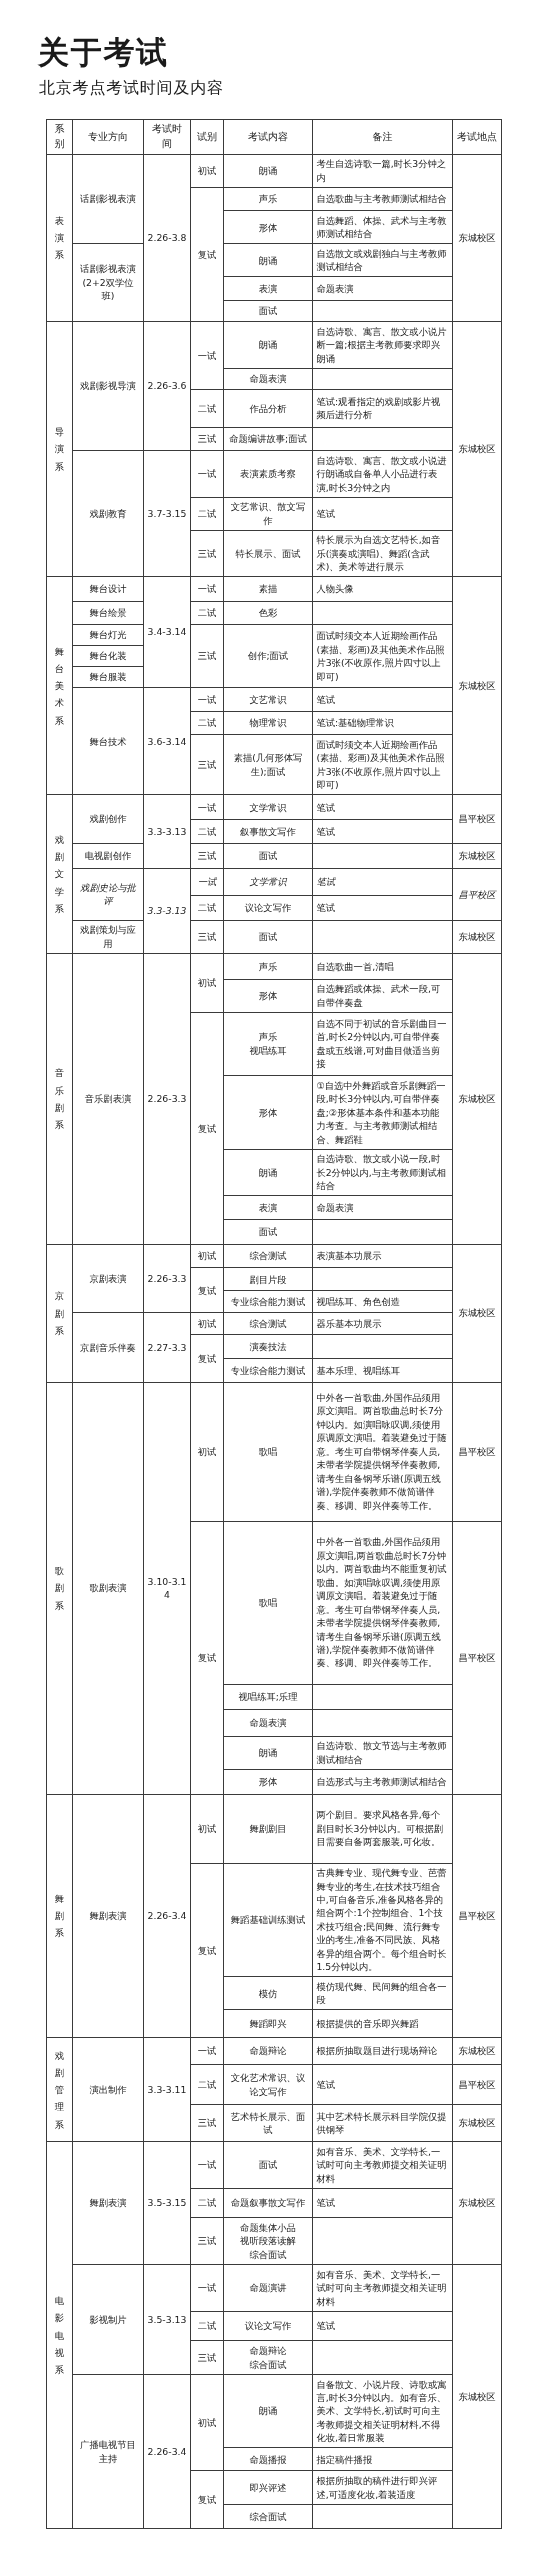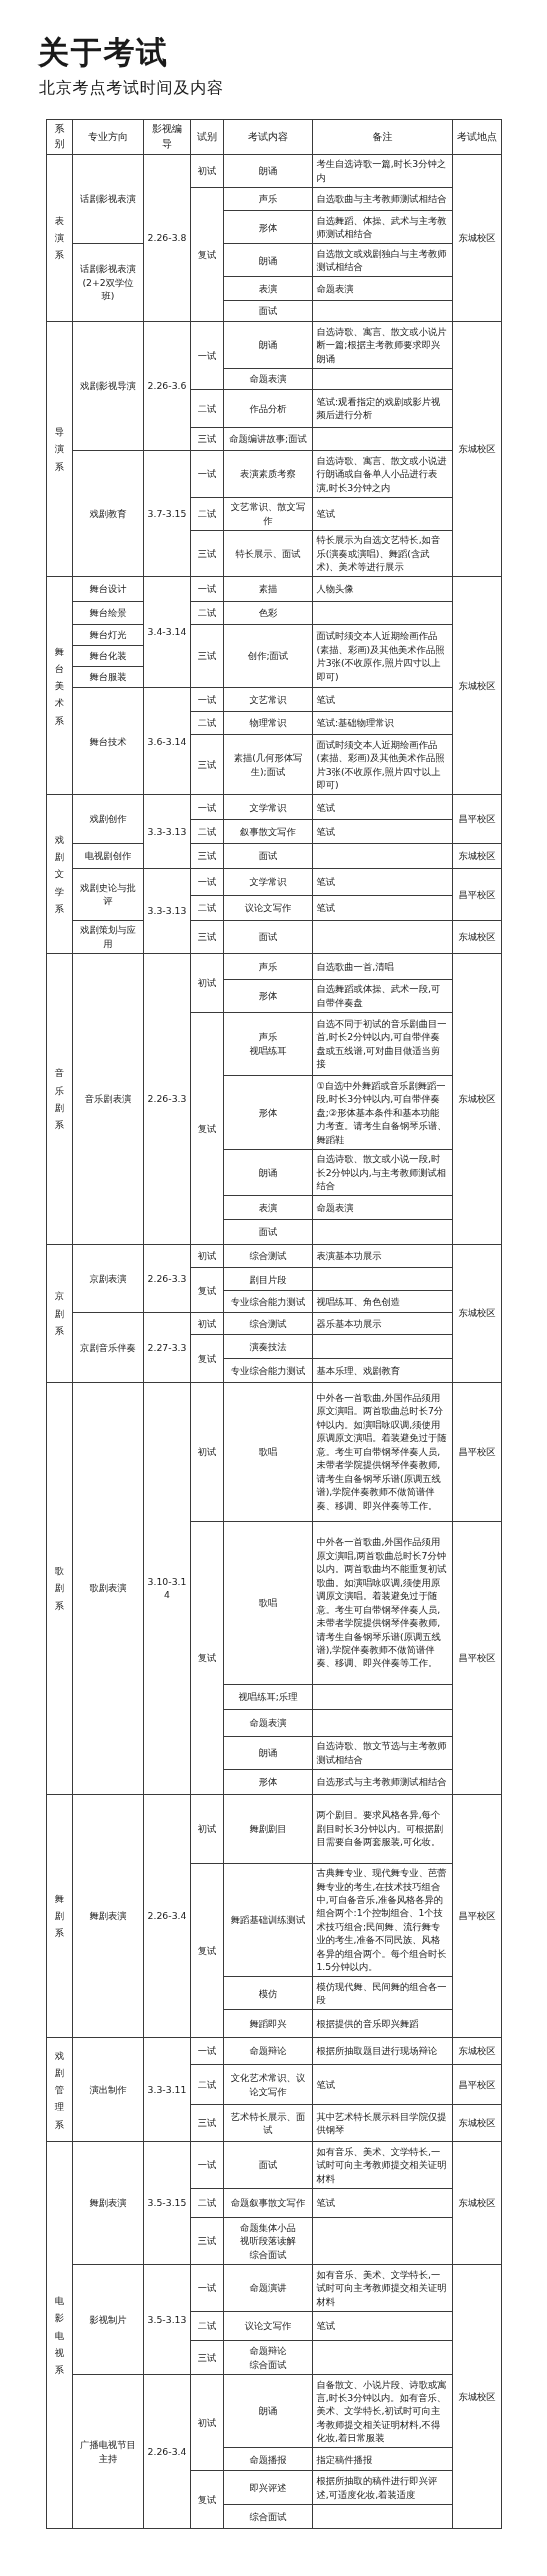--- a/index.html
+++ b/index.html
@@ -60,21 +60,21 @@
       <col style="width:47px">
       <col style="width:33px">
       <col style="width:89px">
       <col style="width:140px">
       <col style="width:49px">
     </colgroup>
     <thead>
       <tr>
           <th>系别</th>
           <th>专业方向</th>
-          <th>影视编导</th>
+          <th>考试时间</th>
           <th>试别</th>
           <th>考试内容</th>
           <th>备注</th>
           <th>考试地点</th>
         </tr>
     </thead>
     <tbody>
         <tr class="sec" style="height: 28px;">
           <td class="col-dept" rowspan="6"><span class="vtext">表演系</span></td>
           <td class="col-major" rowspan="3">话剧影视表演</td>
@@ -205,21 +205,21 @@
           <td class="col-subject">叙事散文写作</td>
           <td class="col-note">笔试</td>
         </tr>
         <tr style="height: 25px;">
           <td class="col-major">电视剧创作</td>
           <td class="col-round">三试</td>
           <td class="col-subject">面试</td>
           <td class="col-note"></td>
           <td class="col-loc">东城校区</td>
         </tr>
-        <tr style="height: 27px;">
+        <tr style="height: 27px; font-style: italic;">
           <td class="col-major" rowspan="2">戏剧史论与批评</td>
           <td class="col-date" rowspan="3">3.3-3.13</td>
           <td class="col-round">一试</td>
           <td class="col-subject">文学常识</td>
           <td class="col-note">笔试</td>
           <td class="col-loc" rowspan="2">昌平校区</td>
         </tr>
         <tr style="height: 25px;">
           <td class="col-round">二试</td>
           <td class="col-subject">议论文写作</td>
@@ -246,21 +246,21 @@
           <td class="col-note">自选舞蹈或体操、武术一段,可自带伴奏盘</td>
         </tr>
         <tr style="height: 63px;">
           <td class="col-round" rowspan="5">复试</td>
           <td class="col-subject">声乐
 视唱练耳</td>
           <td class="col-note">自选不同于初试的音乐剧曲目一首,时长2分钟以内,可自带伴奏盘或五线谱,可对曲目做适当剪接</td>
         </tr>
         <tr style="height: 74px;">
           <td class="col-subject">形体</td>
-          <td class="col-note">①自选中外舞蹈或音乐剧舞蹈一段,时长3分钟以内,可自带伴奏盘;②形体基本条件和基本功能力考查。请考生自备钢琴乐谱、舞蹈鞋</td>
+          <td class="col-note">①自选中外舞蹈或音乐剧舞蹈一段,时长3分钟以内,可自带伴奏盘;②形体基本条件和基本功能力考查。与主考教师测试相结合、舞蹈鞋</td>
         </tr>
         <tr style="height: 35px;">
           <td class="col-subject">朗诵</td>
           <td class="col-note">自选诗歌、散文或小说一段,时长2分钟以内,与主考教师测试相结合</td>
         </tr>
         <tr style="height: 23.6px;">
           <td class="col-subject">表演</td>
           <td class="col-note">命题表演</td>
         </tr>
         <tr style="height: 25px;">
@@ -292,21 +292,21 @@
           <td class="col-subject">综合测试</td>
           <td class="col-note">器乐基本功展示</td>
         </tr>
         <tr style="height: 23.6px;">
           <td class="col-round" rowspan="2">复试</td>
           <td class="col-subject">演奏技法</td>
           <td class="col-note"></td>
         </tr>
         <tr style="height: 23.6px;">
           <td class="col-subject">专业综合能力测试</td>
-          <td class="col-note">基本乐理、戏剧教育</td>
+          <td class="col-note">基本乐理、视唱练耳</td>
         </tr>
         <tr class="sec" style="height: 139px;">
           <td class="col-dept" rowspan="6"><span class="vtext">歌剧系</span></td>
           <td class="col-major" rowspan="6">歌剧表演</td>
           <td class="col-date" rowspan="6">3.10-3.14</td>
           <td class="col-round">初试</td>
           <td class="col-subject">歌唱</td>
           <td class="col-note">中外各一首歌曲,外国作品须用原文演唱。两首歌曲总时长7分钟以内。如演唱咏叹调,须使用原调原文演唱。着装避免过于随意。考生可自带钢琴伴奏人员,未带者学院提供钢琴伴奏教师,请考生自备钢琴乐谱(原调五线谱),学院伴奏教师不做简谱伴奏、移调、即兴伴奏等工作。</td>
           <td class="col-loc">昌平校区</td>
         </tr>

